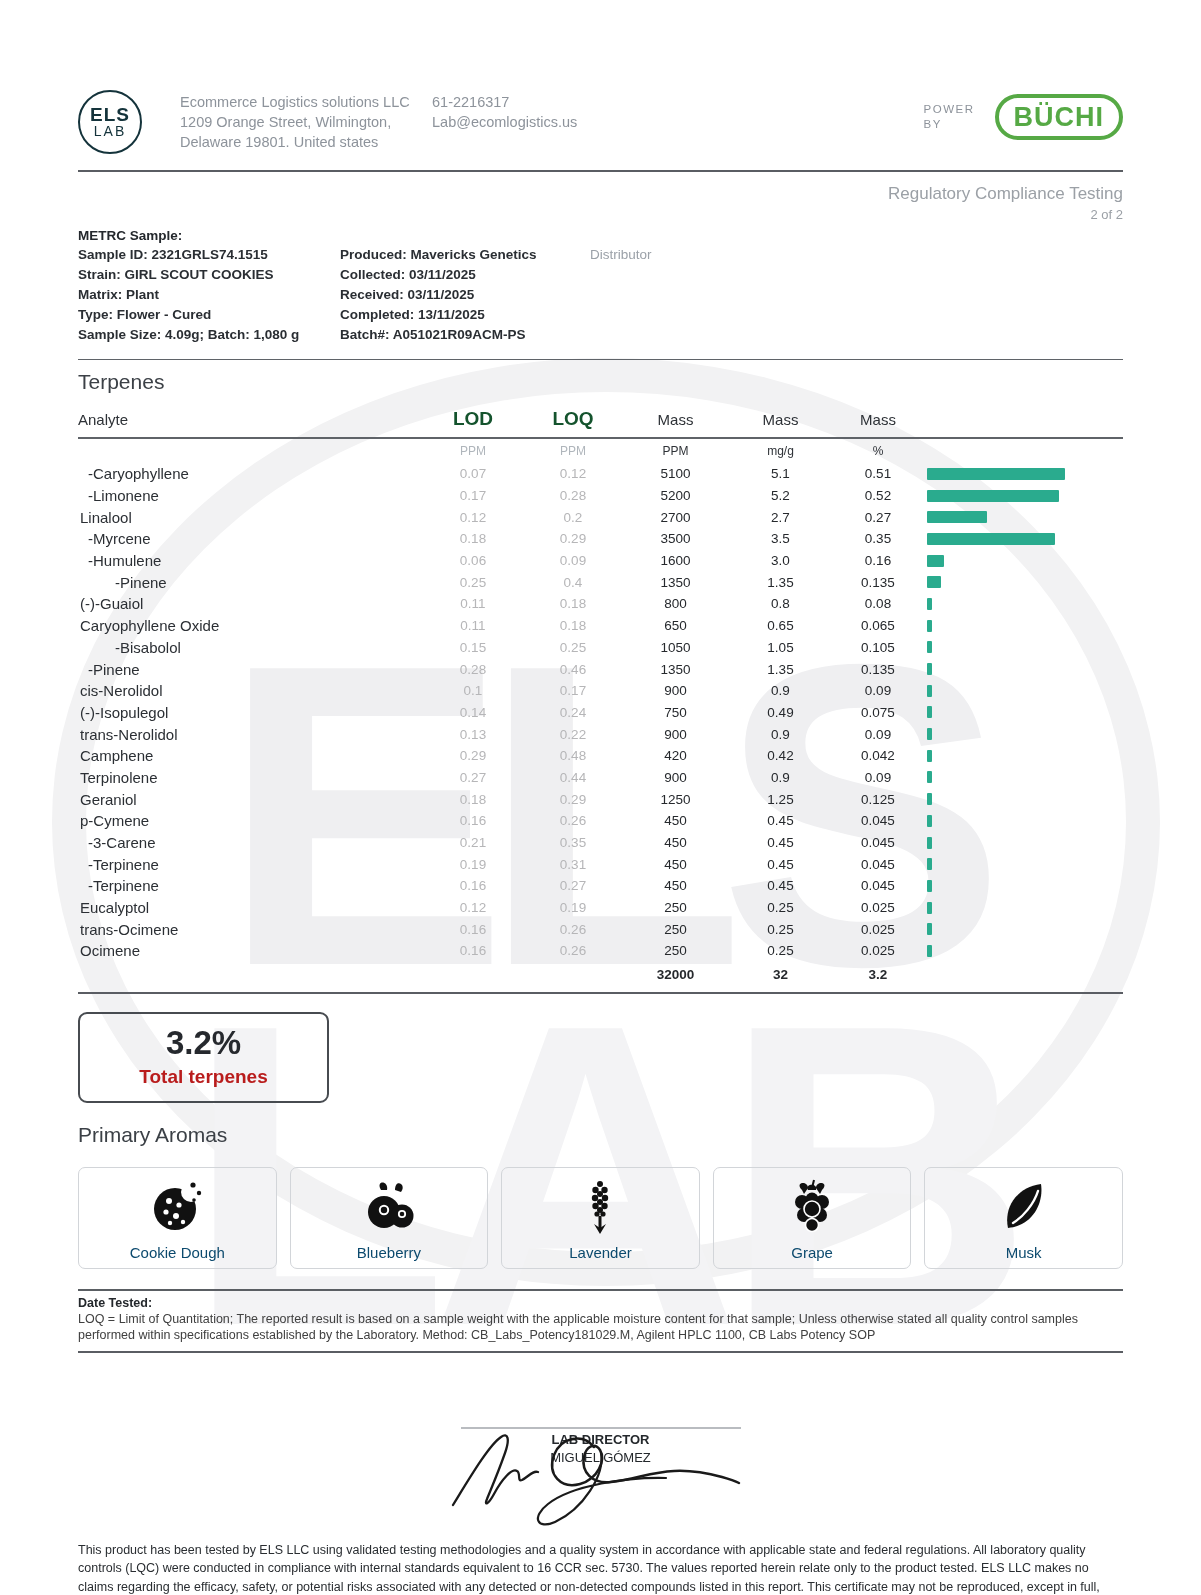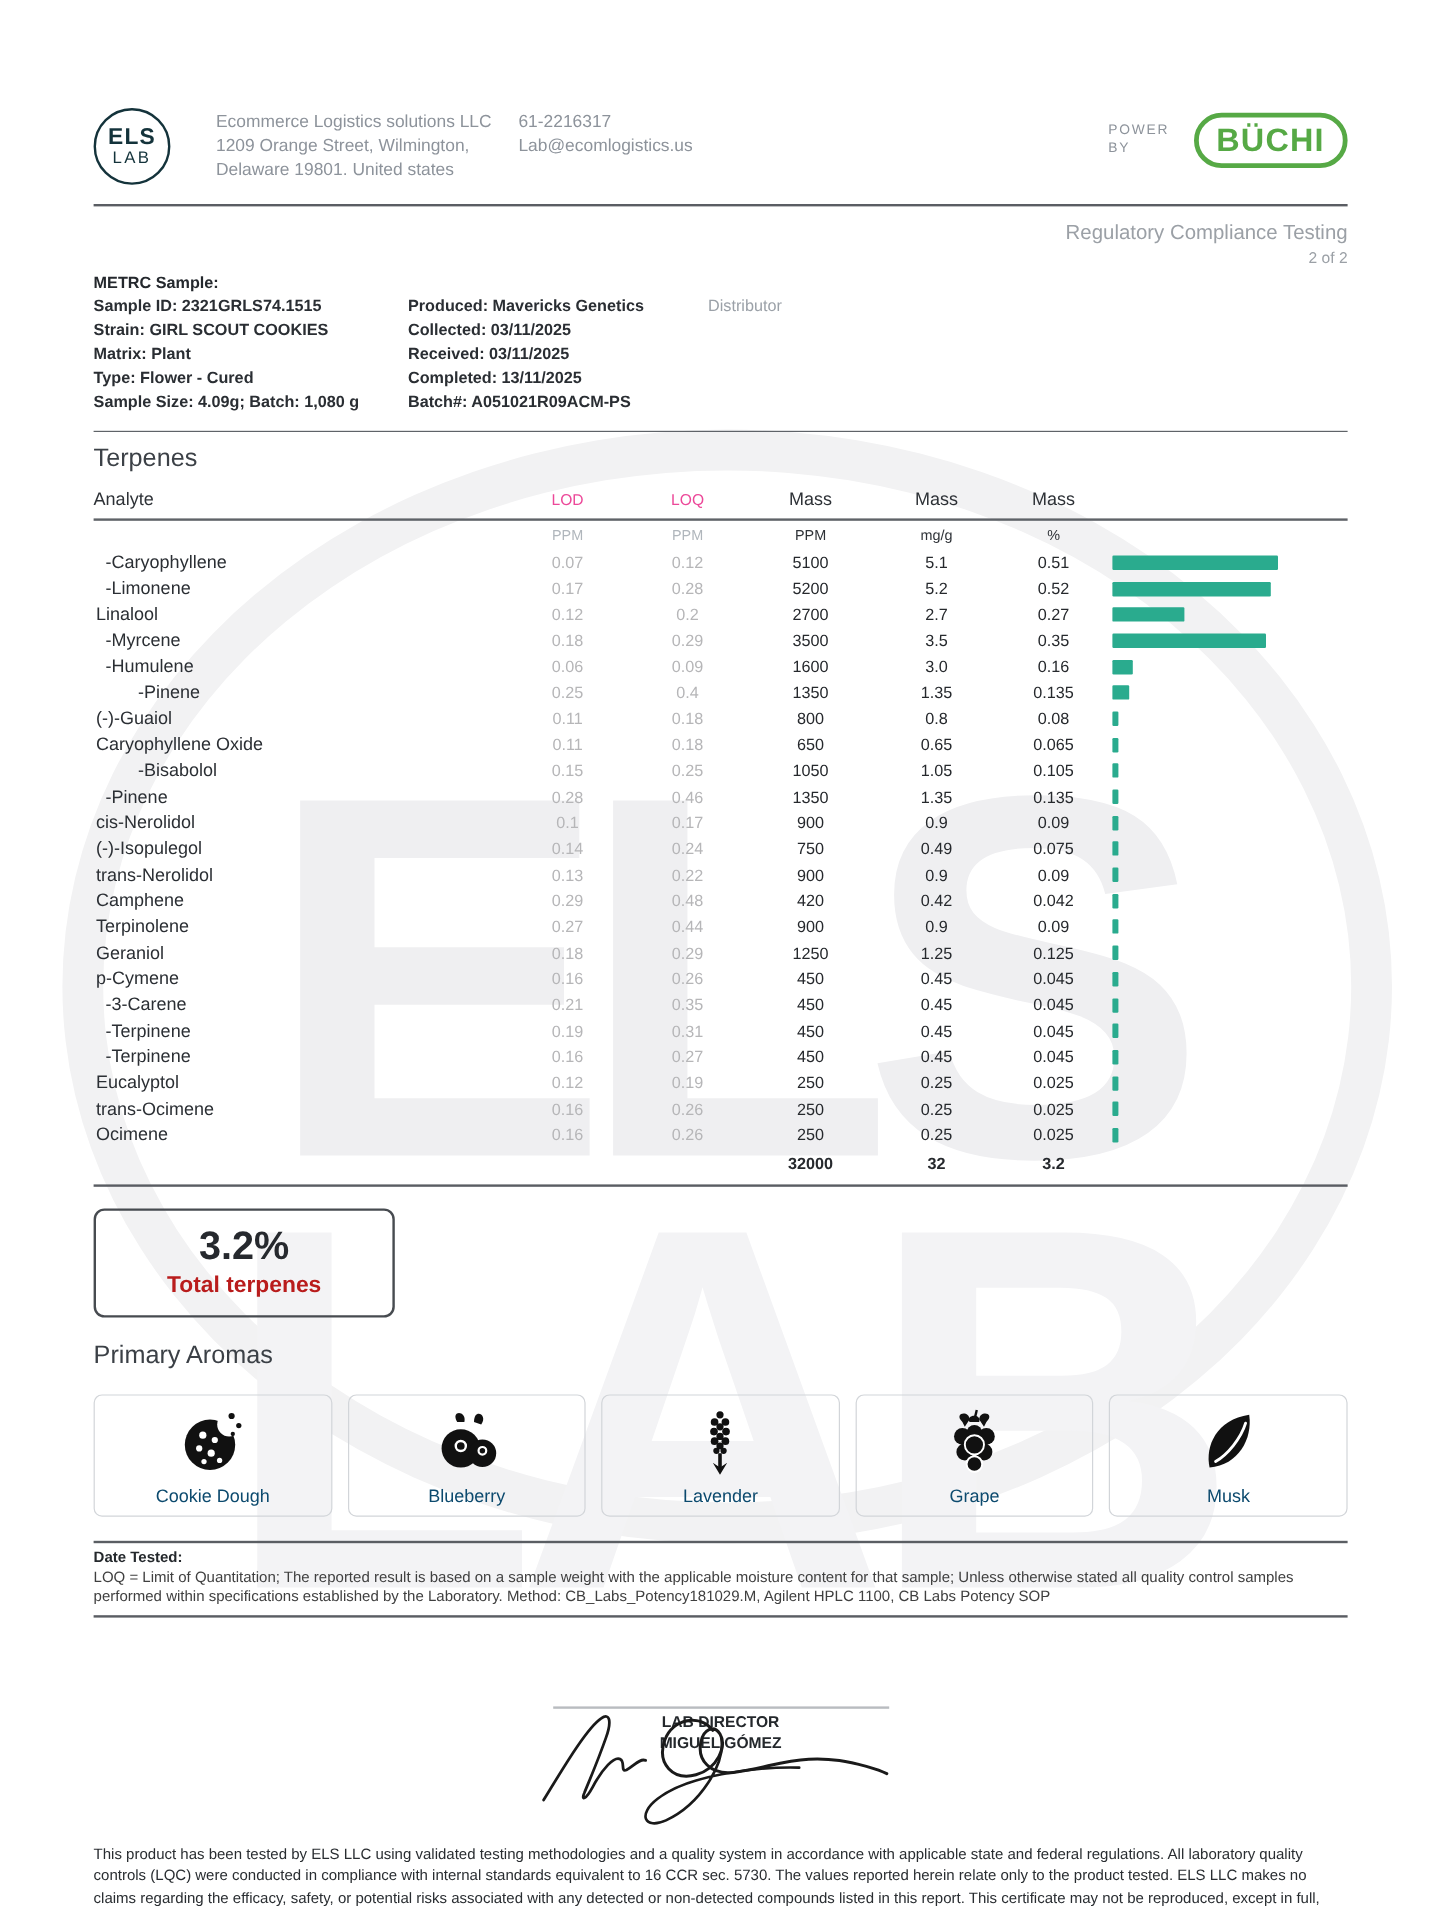--- a/index.html
+++ b/index.html
@@ -40,21 +40,21 @@
   .metrc-grid{margin-top:2px;display:grid;grid-template-columns:262px 250px 1fr;}
   .m-line{font-size:13.5px;line-height:20px;color:#2a2e33;font-weight:600;}
   .m-line b{font-weight:700;}
   .dist{font-size:13.5px;line-height:20px;color:#9ba1a8;font-weight:400;}
   .hr2{margin-top:14px;}
   
   .sect-title{margin-top:10px;font-size:21px;color:#3c4147;font-weight:400;}
   .tgrid{display:grid;grid-template-columns:345px 100px 100px 105px 105px 90px 1fr;align-items:center;}
   .t-head{margin-top:14px;padding-bottom:7px;border-bottom:2px solid #5f6368;}
   .t-head .c-dark{font-size:15px;color:#2e3237;font-weight:500;}
-  .t-head .c-gray{font-size:13px;color:#ec4899;font-weight:400;}
+  .t-head .c-gray{font-size:19px;color:#14532d;font-weight:700;}
   .t-units{height:24px;}
   .t-units span{font-size:12px;}
   .u-gray{color:#b0b6bc;}
   .u-dark{color:#2e3237;}
   .cc{text-align:center;}
   .t-row{height:21.7px;}
   .t-name{font-size:15px;color:#2b2f34;padding-left:2px;white-space:nowrap;}
   .ind1{padding-left:10px;}
   .ind2{padding-left:37px;}
   .t-lod,.t-loq{font-size:13.5px;color:#b6b6b8;text-align:center;}
@@ -79,21 +79,21 @@
   .hr4{margin-top:20px;border-top:2.5px solid #5a5e63;}
   
   .date-tested{margin-top:5px;font-size:12.5px;font-weight:700;color:#24282c;}
   .loq-note{font-size:12.5px;line-height:16.5px;color:#404040;margin-top:1px;}
   .hr5{margin-top:7px;}
   
   .sig-wrap{position:relative;height:104px;}
   .sig-svg{position:absolute;left:50%;transform:translateX(-50%);top:0;}
   .sig-line{width:280px;margin:74px auto 0;border-top:2px solid #b9bcc0;}
   .sig-role{text-align:center;font-size:13px;font-weight:700;color:#24282c;margin-top:3px;}
-  .sig-name{text-align:center;font-size:13px;font-weight:700;color:#24282c;margin-top:3px;}
+  .sig-name{text-align:center;font-size:13px;font-weight:400;color:#24282c;margin-top:3px;}
   .disclaimer{margin-top:10px;font-size:12.5px;line-height:18.5px;color:#292d31;}
 </style>
 </head>
 <body>
 
 <div class="wm wm-ring"></div>
 <div class="wm wm-txt wm-els">ELS</div>
 <div class="wm wm-txt wm-lab">LAB</div>
 
 <div class="content">

